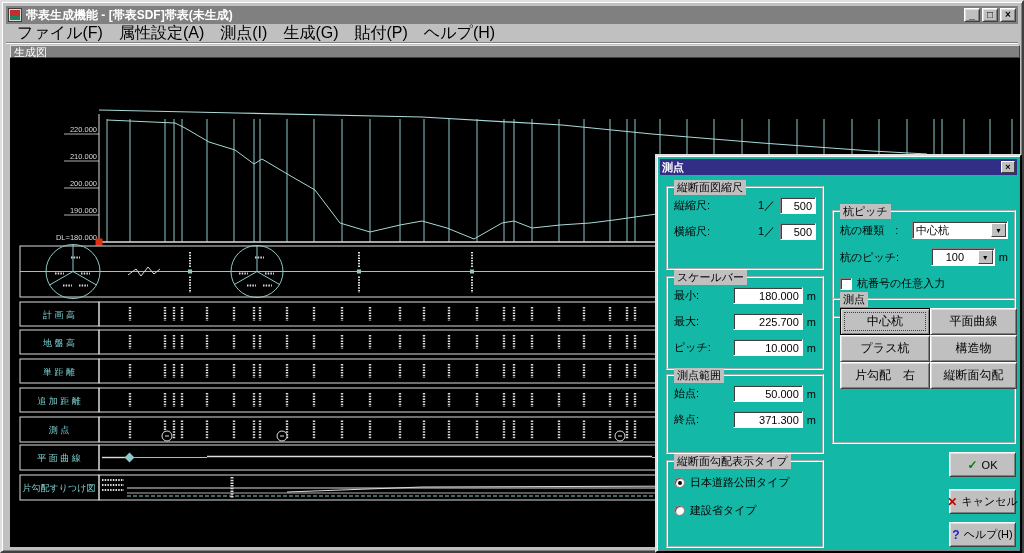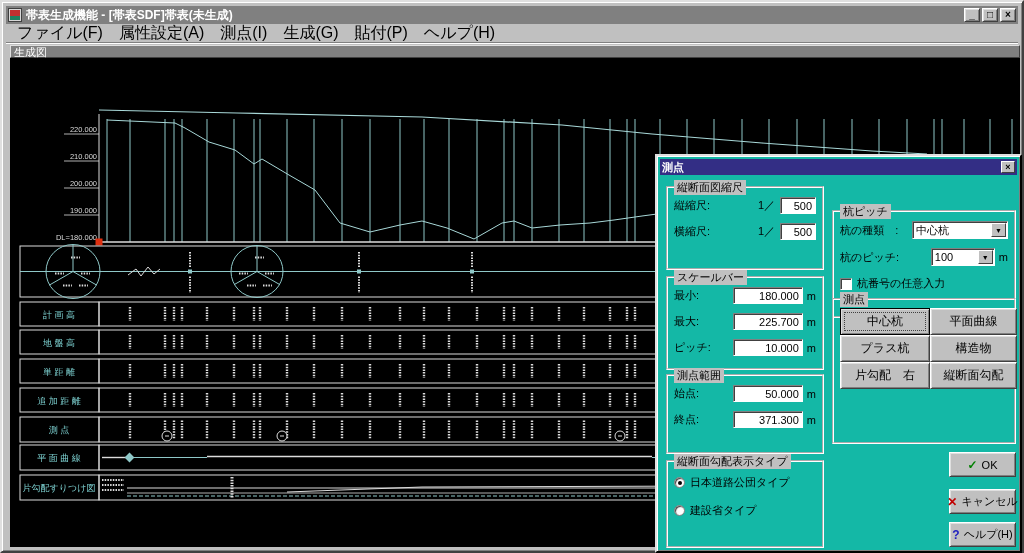--- a/index.html
+++ b/index.html
@@ -66,21 +66,21 @@
   .field { height:17px; background:#fff; color:#000; font-size:11px;
     font-family:"Liberation Sans",sans-serif;
     border:1px solid; border-color:#808080 #fff #fff #808080;
     box-shadow:inset 1px 1px 0 #404040; text-align:right; padding:0 3px; }
   .w34 { width:36px; } .w68 { width:70px; }
   .unit { margin-left:4px; }
 
   .combo { height:18px; background:#fff; display:flex; align-items:center;
     border:1px solid; border-color:#808080 #fff #fff #808080; box-shadow:inset 1px 1px 0 #404040; }
   .combo .val { flex:1; font-size:11px; padding:0 3px; }
-  .combo .val.num { text-align:left; }
+  .combo .val.num { text-align:center; }
   .combo .drop { width:15px; height:14px; margin-right:1px; background:#c0c0c0;
     border:1px solid; border-color:#fff #404040 #404040 #fff;
     font-size:7px; text-align:center; line-height:13px; color:#000; }
 
   .checkbox-row { display:flex; align-items:center; margin:10px 6px 0 6px; font-size:11px; }
   .checkbox { width:12px; height:12px; background:#fff; margin-right:5px;
     border:1px solid; border-color:#808080 #fff #fff #808080; box-shadow:inset 1px 1px 0 #404040; }
 
   .radio-row { display:flex; align-items:center; margin:13px 4px 0 6px; font-size:11px; }
   .radio { width:11px; height:11px; border-radius:50%; background:#fff; margin-right:5px;

